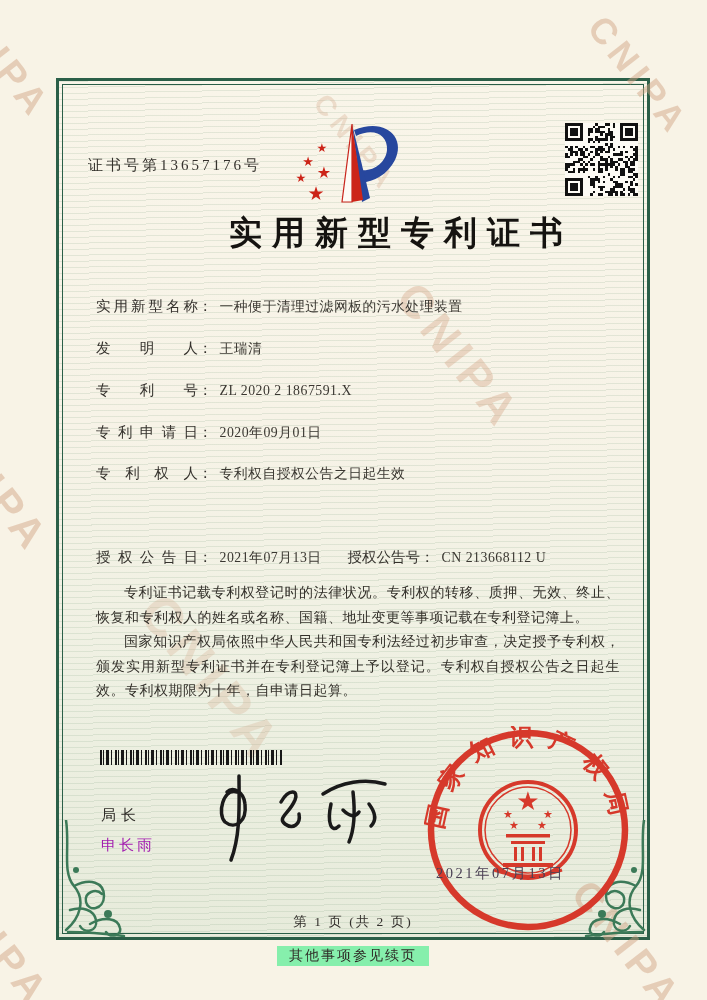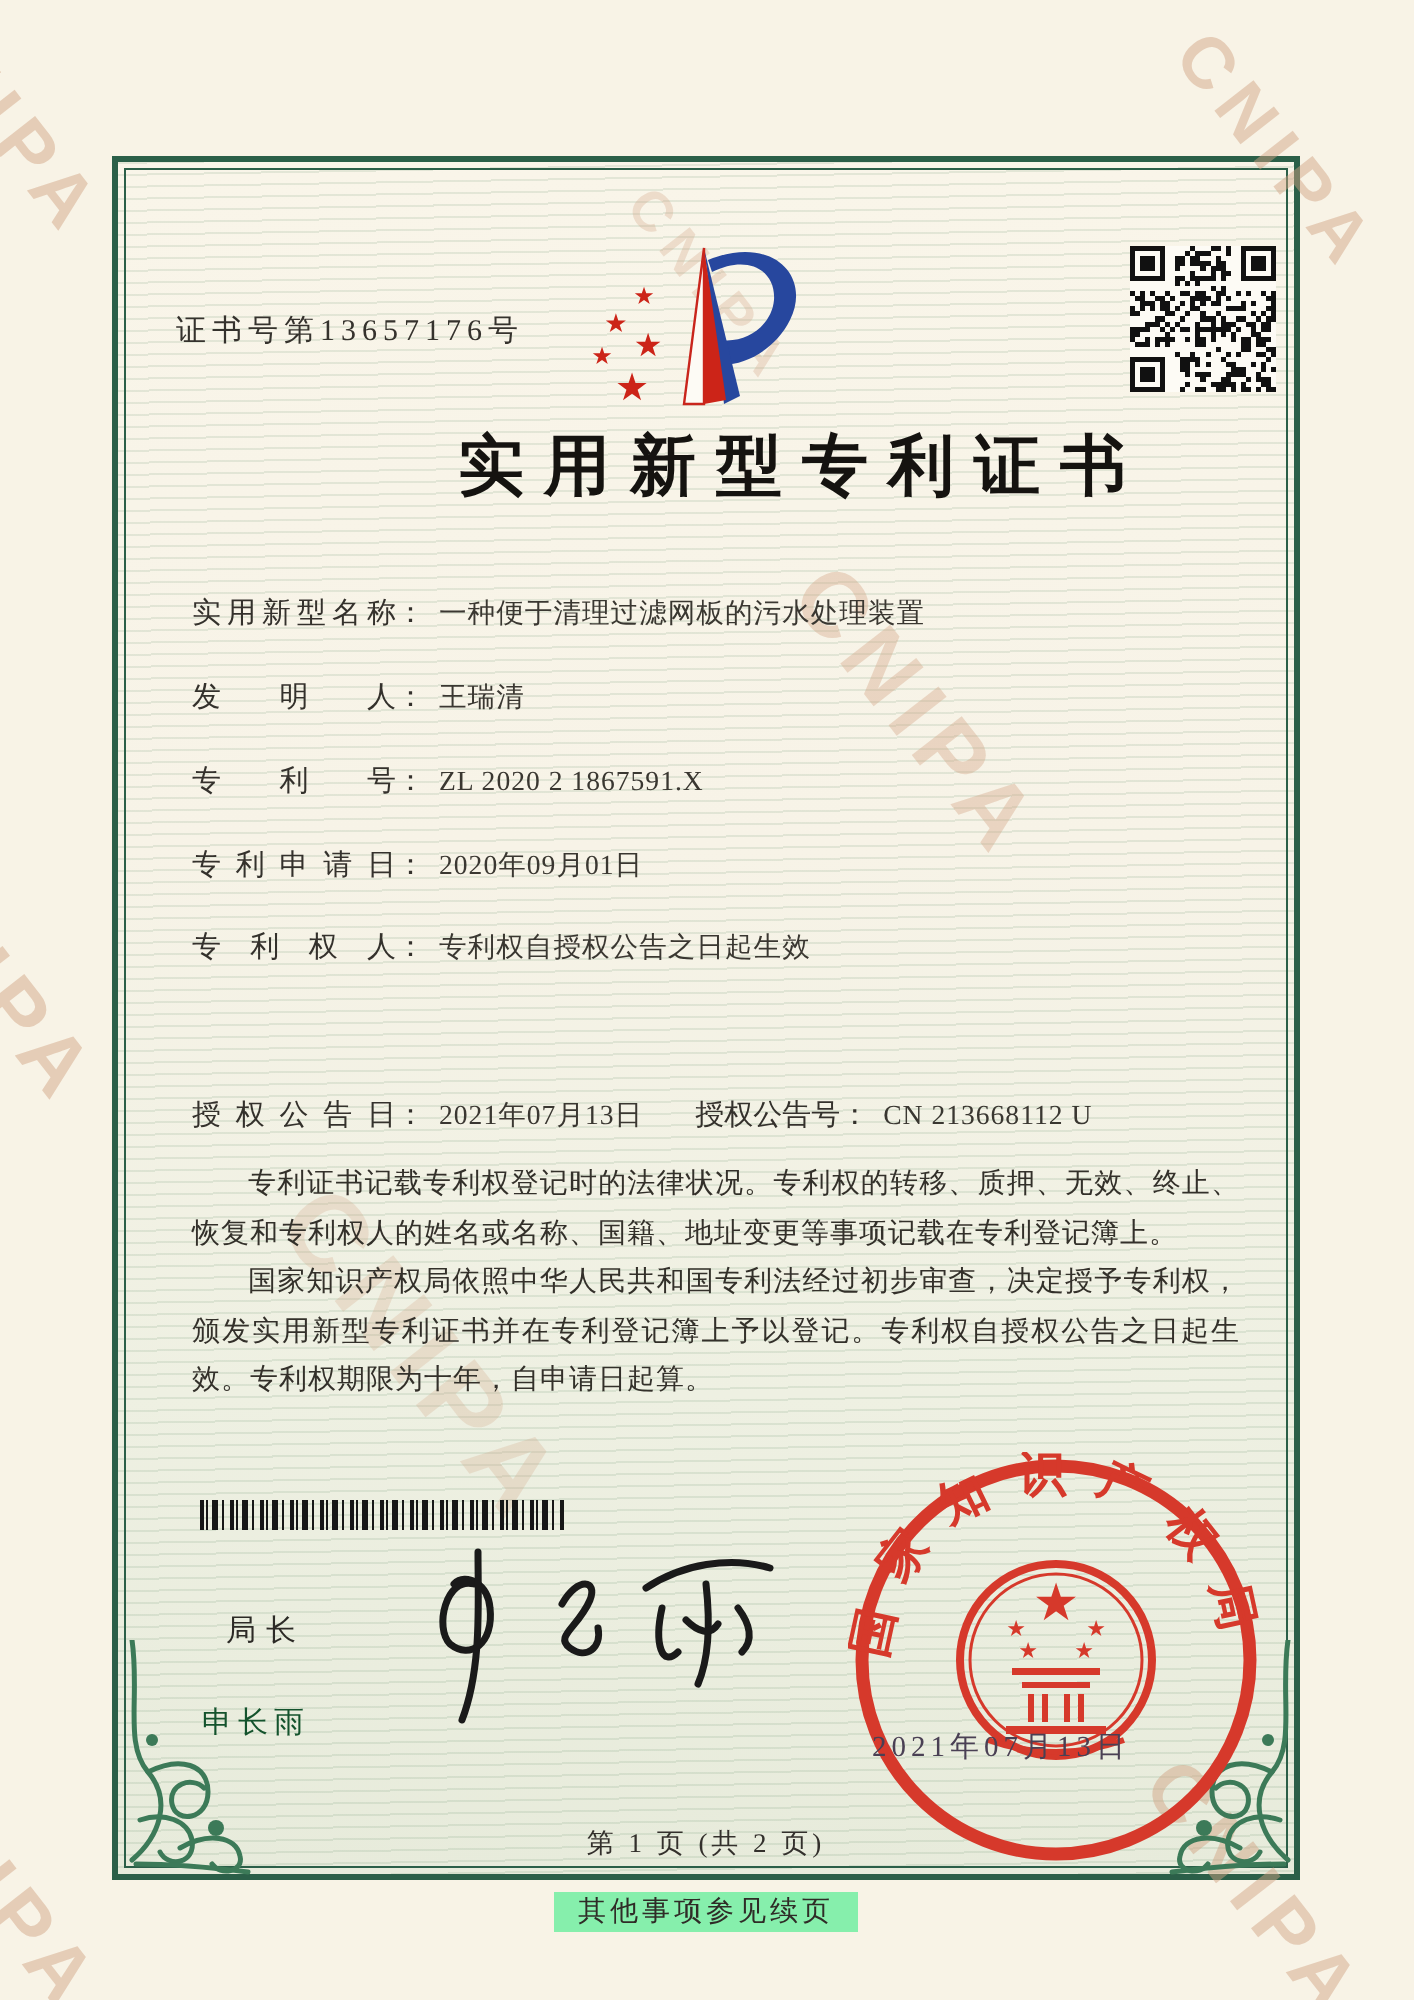--- a/index.html
+++ b/index.html
@@ -35,22 +35,22 @@
   .flabel{display:inline-block;width:102px;text-align:justify;text-align-last:justify;}
   .colon{margin-right:7px;}
   .fvalue{font-size:13.8px;letter-spacing:.5px;color:#3a3731;}
   .glabel2{margin-left:26px;}
   .paras{position:absolute;left:96px;top:581px;width:524px;font-size:14px;line-height:24.5px;color:#33302a;text-align:justify;letter-spacing:.5px;}
   .paras p{margin:0;text-indent:2em;}
   .barcode{
     position:absolute;left:100px;top:750px;width:182px;height:15px;
     background:repeating-linear-gradient(90deg,#171717 0 2px,rgba(0,0,0,0) 2px 3px,#171717 3px 4px,rgba(0,0,0,0) 4px 6px,#171717 6px 9px,rgba(0,0,0,0) 9px 11px,#171717 11px 12px,rgba(0,0,0,0) 12px 15px);
   }
-  .signer-title{position:absolute;left:101px;top:806px;font-size:15px;letter-spacing:5px;color:#2c2a26;margin-left:12px;}
-  .signer-name{position:absolute;left:101px;top:836px;font-size:15px;letter-spacing:3px;color:#14532d;margin-top:16px;}
+  .signer-title{position:absolute;left:101px;top:806px;font-size:15px;letter-spacing:5px;color:#2c2a26;}
+  .signer-name{position:absolute;left:101px;top:836px;font-size:15px;letter-spacing:3px;color:#a21caf;}
   .sig{position:absolute;left:185px;top:760px;}
   .seal{position:absolute;left:424px;top:726px;}
   .seal-date{position:absolute;left:436px;top:864px;font-size:14.5px;letter-spacing:2.5px;color:#4a4054;white-space:nowrap;}
   .page-info{position:absolute;left:56px;top:913px;width:594px;text-align:center;font-size:13.5px;letter-spacing:2px;color:#33302c;}
   .note{position:absolute;left:56px;top:946px;width:594px;text-align:center;font-size:14px;letter-spacing:2px;color:#2f2c27;}
   .note span{background:#86efac;padding:1px 12px;display:inline-block;}
   .corner{position:absolute;}
   .corner.cleft{left:60px;top:820px;}
   .corner.cright{left:558px;top:820px;transform:scaleX(-1);}
 </style>

